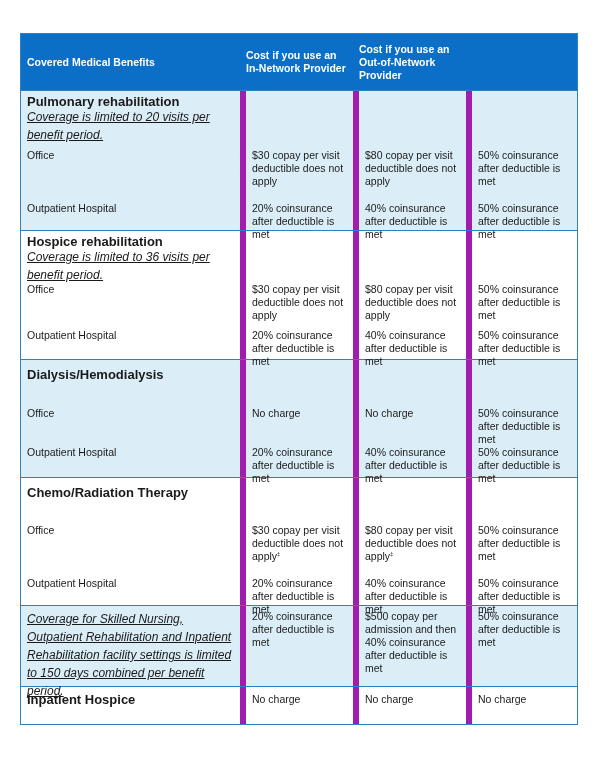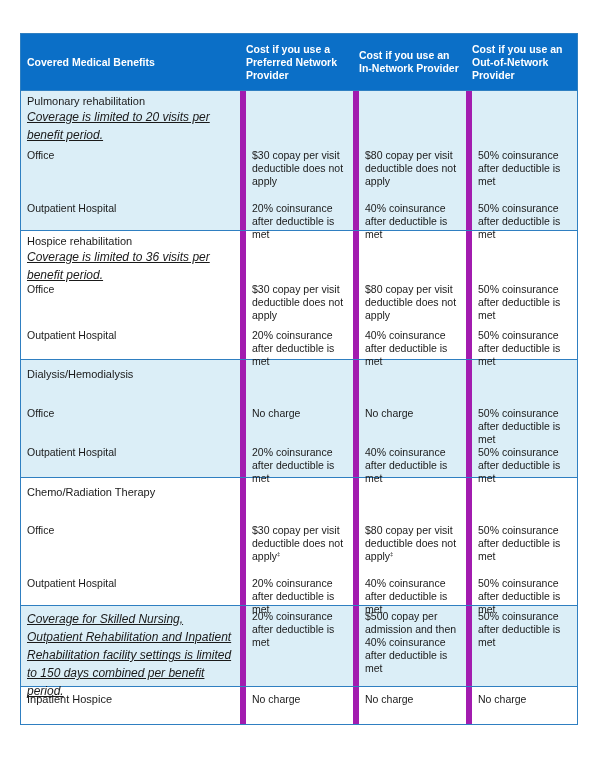--- a/index.html
+++ b/index.html
@@ -8,36 +8,35 @@
   .table { position: absolute; left: 20px; top: 33px; width: 558px;
            border: 1px solid #2f7fc1; box-sizing: border-box; }
   .hdr { display: flex; background: #0b6fc7; color: #ffffff; height: 56px; }
   .hdr > div { box-sizing: border-box; padding: 0 6px; font-size: 10.5px; font-weight: bold;
                display: flex; align-items: center; line-height: 13px; }
   .c1 { width: 219px; } .c2 { width: 113px; } .c3 { width: 113px; } .c4 { width: 111px; }
   .group { display: flex; border-top: 1px solid #2f7fc1; }
   .group.shade { background: #dbeef7; }
   .group > .col { box-sizing: border-box; border-left: 6px solid #a21caf; padding: 4px 6px 4px 6px; }
   .group > .col:first-child { border-left: none; }
-  .t-bold { font-weight: normal; font-size: 11px; line-height: 13px; }
+  .t-bold { font-weight: bold; font-size: 13px; line-height: 13px; }
   .t-ital { font-style: italic; font-size: 12px; line-height: 18px; text-decoration: underline; }
   .t { font-size: 10.5px; line-height: 13px; }
   .slot { position: absolute; left: 0; right: 8px; }
   .col { position: relative; }
   sup { font-size: 6px; vertical-align: super; line-height: 0; }
   .footer { position: absolute; right: 32px; top: 792px; font-family: "Liberation Serif", serif;
             font-size: 11px; color: #333; font-weight: bold; }
 </style>
 </head>
 <body>
 
 <div class="table">
   <div class="hdr">
     <div class="c1">Covered Medical Benefits</div>
-    <div class="c2">Cost if you use a Preferred Network Provider</div>
     <div class="c3">Cost if you use an In-Network Provider</div>
     <div class="c4">Cost if you use an Out-of-Network Provider</div>
   </div>
 
   <div class="group shade" style="height:139px">
     <div class="col c1">
       <div class="t-bold">Pulmonary rehabilitation</div>
       <div class="t-ital">Coverage is limited to 20 visits per benefit period.</div>
       <div class="slot t" style="top:58px;left:6px">Office</div>
       <div class="slot t" style="top:111px;left:6px">Outpatient Hospital</div>

